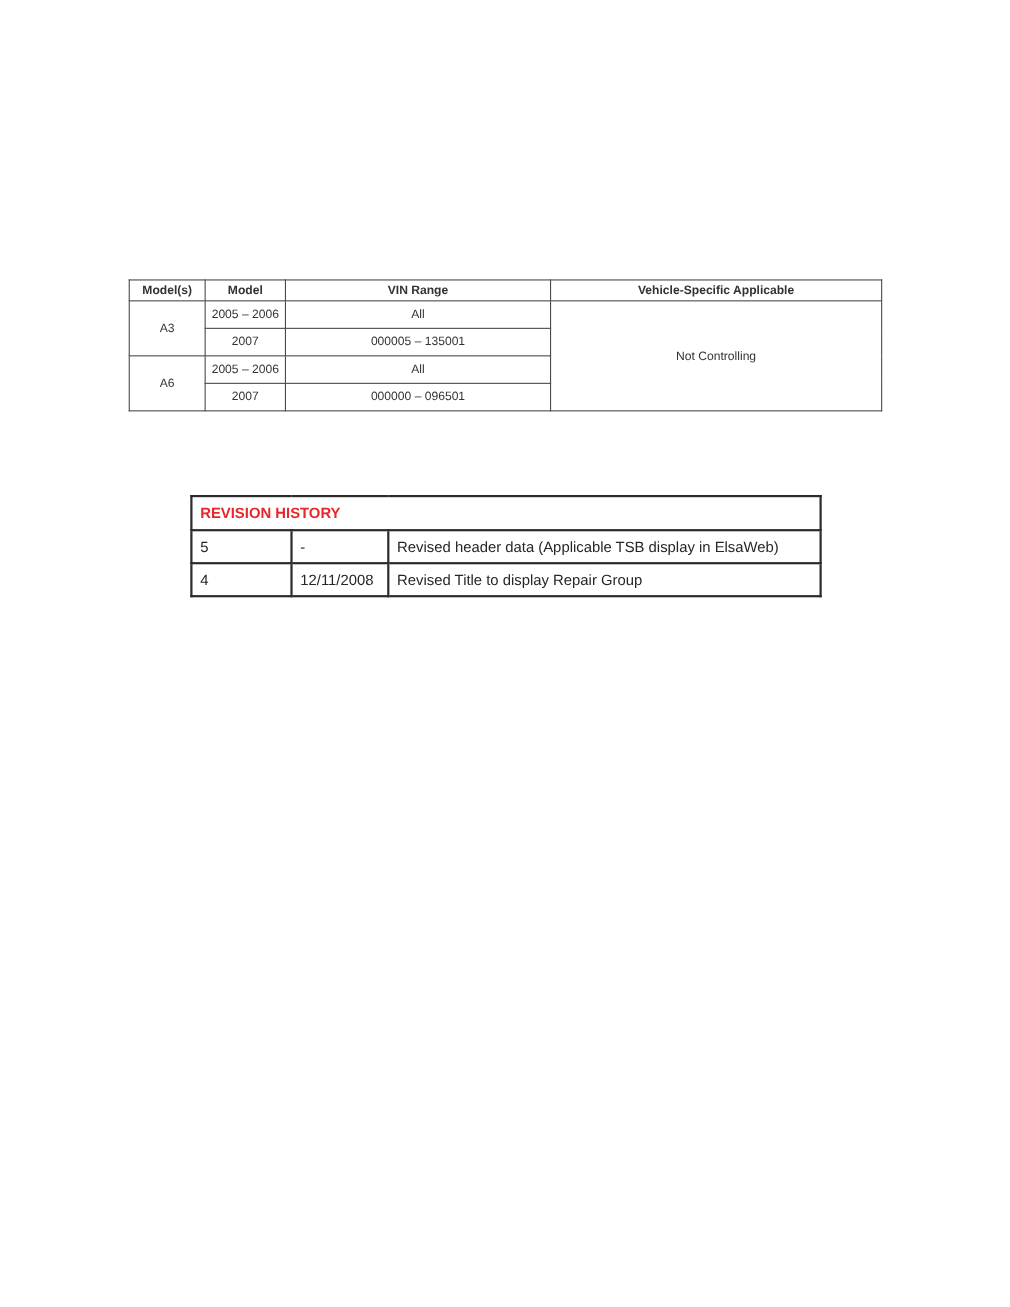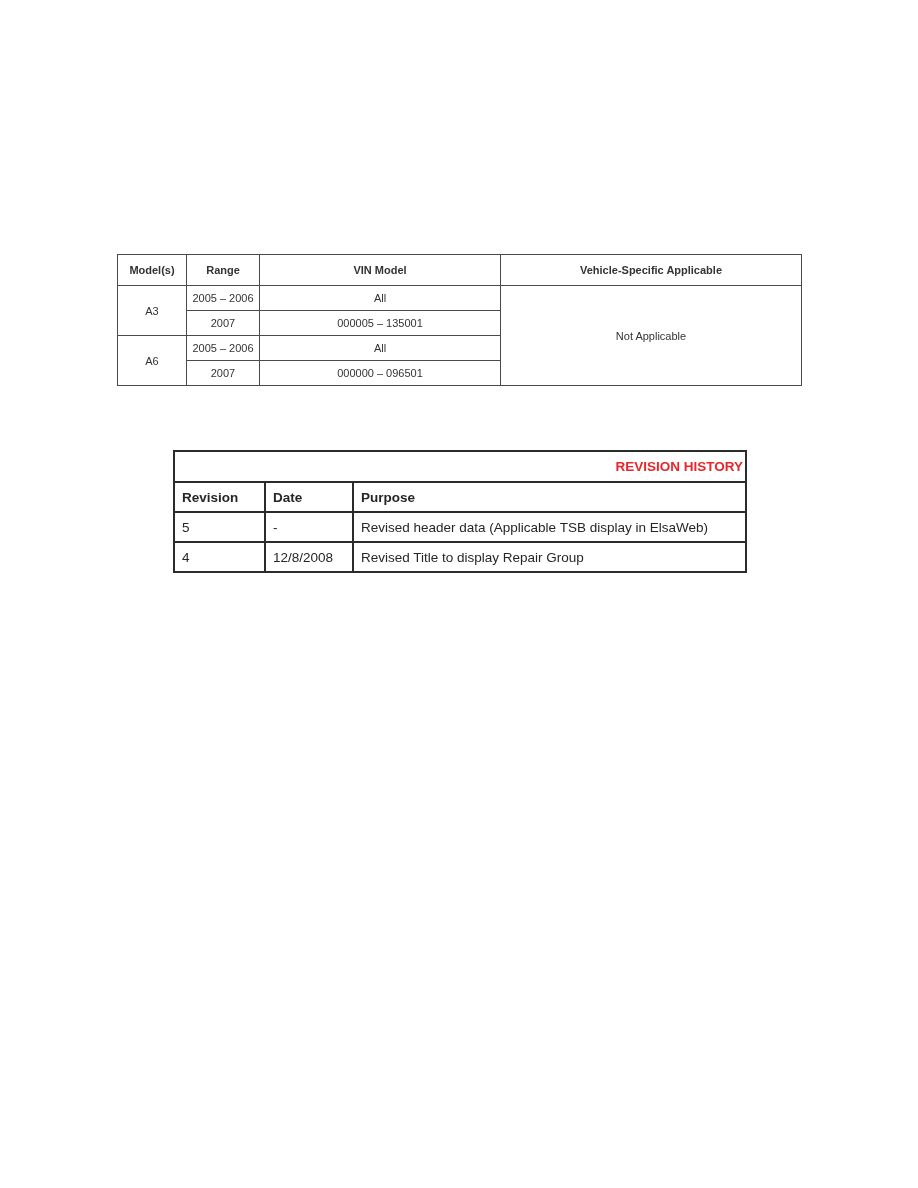--- a/index.html
+++ b/index.html
@@ -29,21 +29,21 @@
   }
   table.vehicle th, table.vehicle td {
     border: 1px solid #4a4a4a;
     text-align: center;
     vertical-align: middle;
     padding: 2px 4px;
     font-weight: normal;
     overflow: hidden;
     white-space: nowrap;
   }
-  table.vehicle th { font-weight: bold; height: 31px; }
+  table.vehicle th { font-weight: bold; height: 19px; }
   table.vehicle td { height: 25px; }
   .col-model { width: 69px; }
   .col-year  { width: 73px; }
   .col-vin   { width: 241px; }
   .col-equip { width: 301px; }
 
   
   table.revision {
     position: absolute;
     left: 173px;
@@ -83,29 +83,29 @@
   <table class="vehicle">
     <colgroup>
       <col class="col-model">
         <col class="col-year">
         <col class="col-vin">
         <col class="col-equip">
     </colgroup>
     <tbody>
         <tr>
       <th>Model(s)</th>
-      <th>Range</th>
-      <th>VIN Model</th>
+      <th>Model</th>
+      <th>VIN Range</th>
       <th>Vehicle-Specific Applicable</th>
     </tr>
     <tr>
       <td rowspan="2">A3</td>
       <td>2005 – 2006</td>
       <td>All</td>
-      <td rowspan="4">Not Applicable</td>
+      <td rowspan="4">Not Controlling</td>
     </tr>
     <tr>
       <td>2007</td>
       <td>000005 – 135001</td>
     </tr>
     <tr>
       <td rowspan="2">A6</td>
       <td>2005 – 2006</td>
       <td>All</td>
     </tr>
@@ -117,33 +117,28 @@
     </table>
 
   <table class="revision">
     <colgroup>
       <col class="col-rev">
         <col class="col-date">
         <col class="col-purp">
     </colgroup>
     <tbody>
         <tr>
-      <td colspan="3" class="title-cell" style="color:#e8262b;text-align:right;">REVISION HISTORY</td>
-    </tr>
-    <tr>
-      <th>Revision</th>
-      <th>Date</th>
-      <th>Purpose</th>
+      <td colspan="3" class="title-cell" style="color:#e8262b;">REVISION HISTORY</td>
     </tr>
     <tr>
       <td>5</td>
       <td>-</td>
       <td>Revised header data (Applicable TSB display in ElsaWeb)</td>
     </tr>
     <tr>
       <td>4</td>
-      <td>12/8/2008</td>
+      <td>12/11/2008</td>
       <td>Revised Title to display Repair Group</td>
     </tr>
   </tbody>
     </table>
 
 </div>
 
 </body></html>

